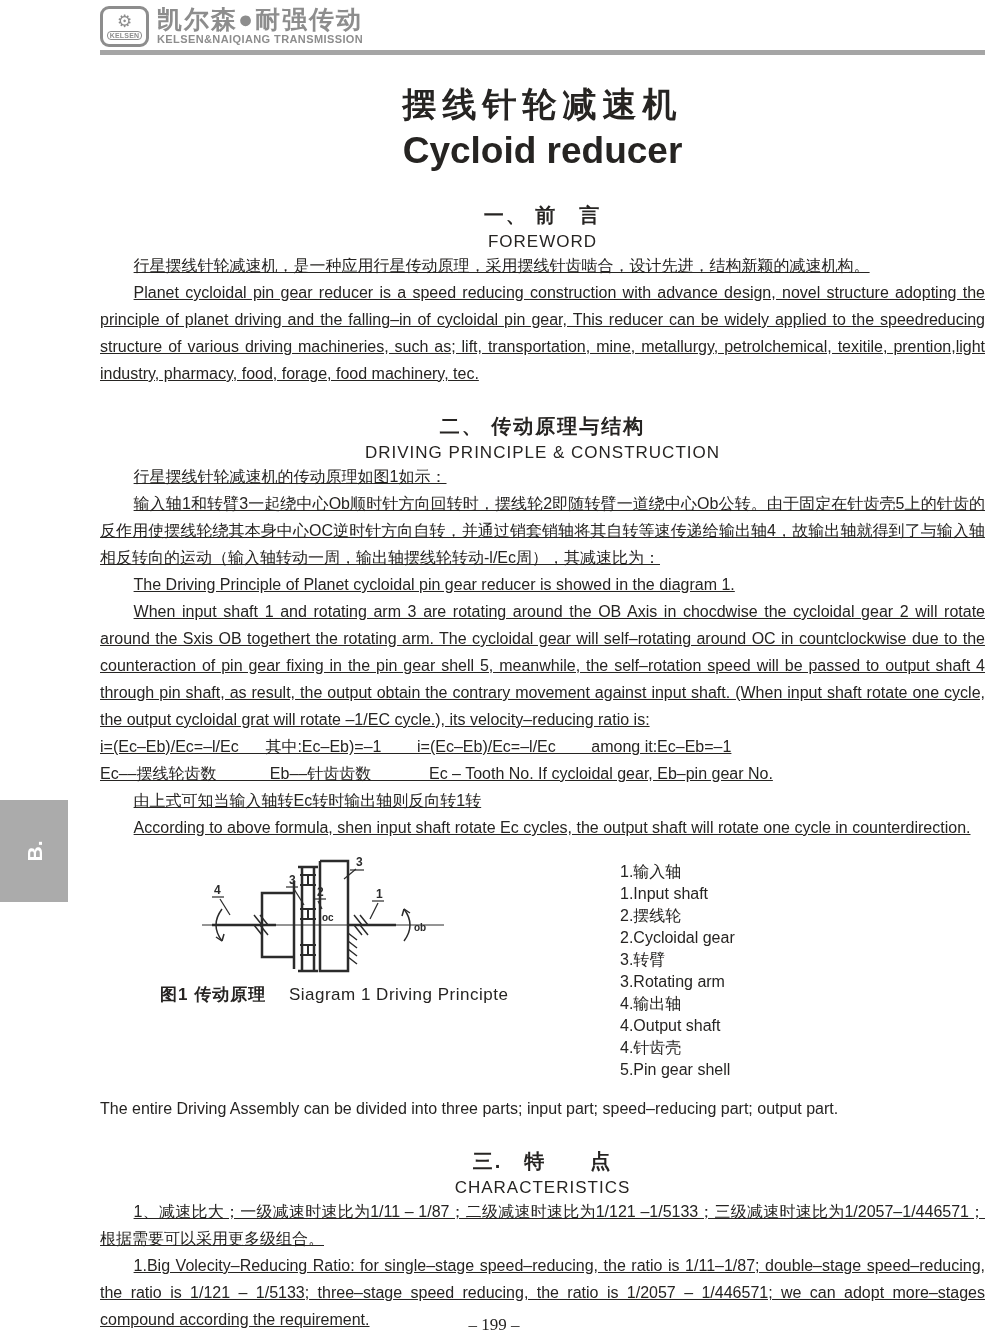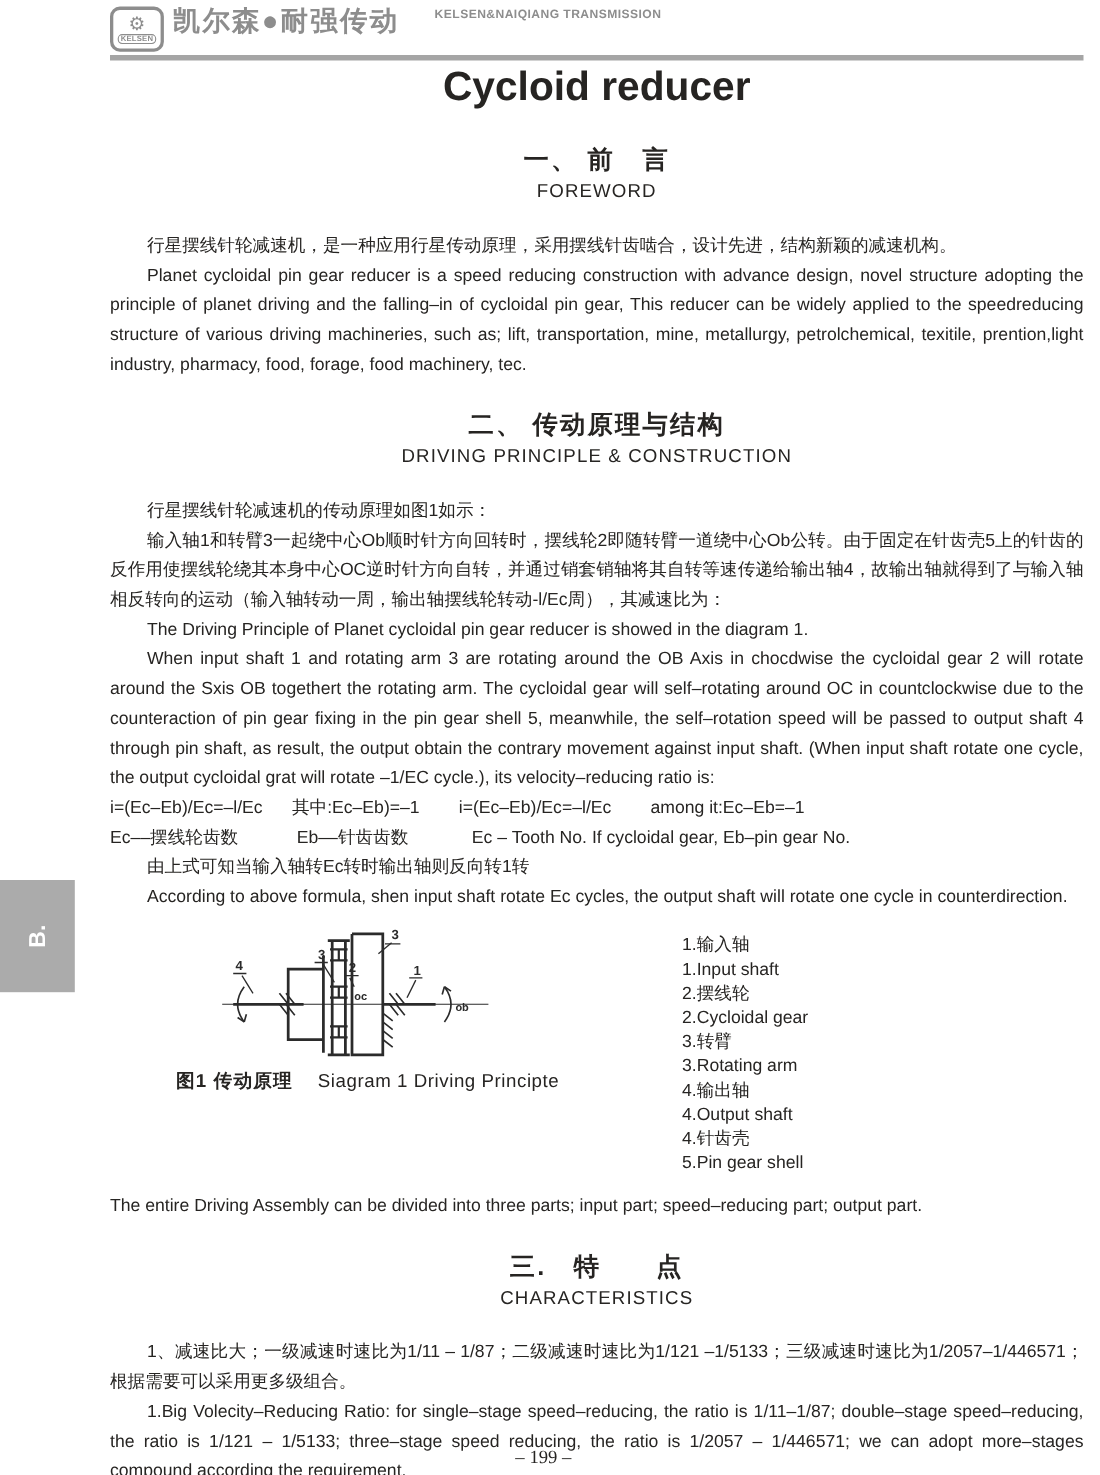--- a/index.html
+++ b/index.html
@@ -12,39 +12,39 @@
   
   .header { position:relative; padding:6px 0 0 100px; height:56px; }
   .logo-row { display:flex; align-items:flex-start; gap:8px; }
   .logo-box {
     width:49px; height:41px; border:3px solid #8d8d8d; border-radius:9px;
     display:flex; flex-direction:column; align-items:center; justify-content:center;
     color:#8d8d8d; line-height:1;
   }
   .logo-glyph { font-size:17px; line-height:1; }
   .logo-word { font-size:7px; font-weight:bold; letter-spacing:.2px; border:1px solid #8d8d8d; border-radius:4px; padding:0 2px; margin-top:1px; }
-  .brand { display:flex; flex-direction:row;gap:32px; }
+  .brand { display:flex; flex-direction:column; }
   .brand-cn { font-size:25px; font-weight:bold; color:#8d8d8d; letter-spacing:2px; line-height:1.05; }
   .brand-en { font-size:11px; font-weight:bold; color:#8d8d8d; letter-spacing:.4px; margin-top:1px; }
   .header-rule { position:absolute; left:100px; top:50px; width:885px; height:5px; background:#a5a5a5; }
   
   .side-tab {
     position:absolute; left:0; top:800px; width:68px; height:102px; background:#ababab;
     display:flex; align-items:center; justify-content:center;
   }
   .side-tab span { transform:rotate(-90deg); color:#ffffff; font-size:21px; font-weight:bold; }
   
   .main { margin:0 15px 0 100px; width:885px; }
   .doc-title-cn { text-align:center; font-size:34px; font-weight:bold; letter-spacing:6px; margin-top:26px; }
   .doc-title-en { text-align:center; font-size:37px; font-weight:bold; margin-top:2px; }
-  .sec-head-cn { text-align:center; font-size:23px; font-weight:bold; letter-spacing:2px; }
+  .sec-head-cn { text-align:center; font-size:20px; font-weight:bold; letter-spacing:2px; }
   .sec-head-en { text-align:center; font-size:17px; letter-spacing:1px; margin-top:3px; }
   .sec-gap1 { margin-top:30px; }
   .sec-gap2 { margin-top:26px; }
-  .body-block { margin-top:26px; }
+  .body-block { margin-top:0;text-decoration:underline; }
   .p-cn, .p-en {
     font-size:16px; line-height:27px; text-align:justify; text-indent:2.1em;
   }
   .p-noind { text-indent:0; }
   .formula { font-size:16px; line-height:27px; white-space:pre-wrap; }
   
   .figure-row { display:flex; margin-top:12px; }
   .figure-left { width:470px; padding-left:28px; }
   .fig-svg { display:block; margin-left:70px; }
   .fig-caption { font-size:17px; margin-top:2px; text-align:left; padding-left:32px; }
@@ -81,20 +81,21 @@
     </div>
     <div class="header-rule"></div>
   </div>
 
   <div class="side-tab">
     <span>B.</span>
   </div>
 
   <div class="main">
 
+    <div class="doc-title-cn">摆线针轮减速机</div>
     <div class="doc-title-en">Cycloid reducer</div>
 
     <div class="sec-gap1">
       <div class="sec-head-cn">一、 前　言</div>
       <div class="sec-head-en">FOREWORD</div>
     </div>
     <div class="body-block">
       <p class="p-cn">行星摆线针轮减速机，是一种应用行星传动原理，采用摆线针齿啮合，设计先进，结构新颖的减速机构。</p>
       <p class="p-en">Planet cycloidal pin gear reducer is a speed reducing construction with advance design, novel structure adopting the principle of planet driving and the falling–in of cycloidal pin gear, This reducer can be widely applied to the speedreducing structure of various driving machineries, such as; lift, transportation, mine, metallurgy, petrolchemical, texitile, prention,light industry, pharmacy, food, forage, food machinery, tec.</p>
     </div>

